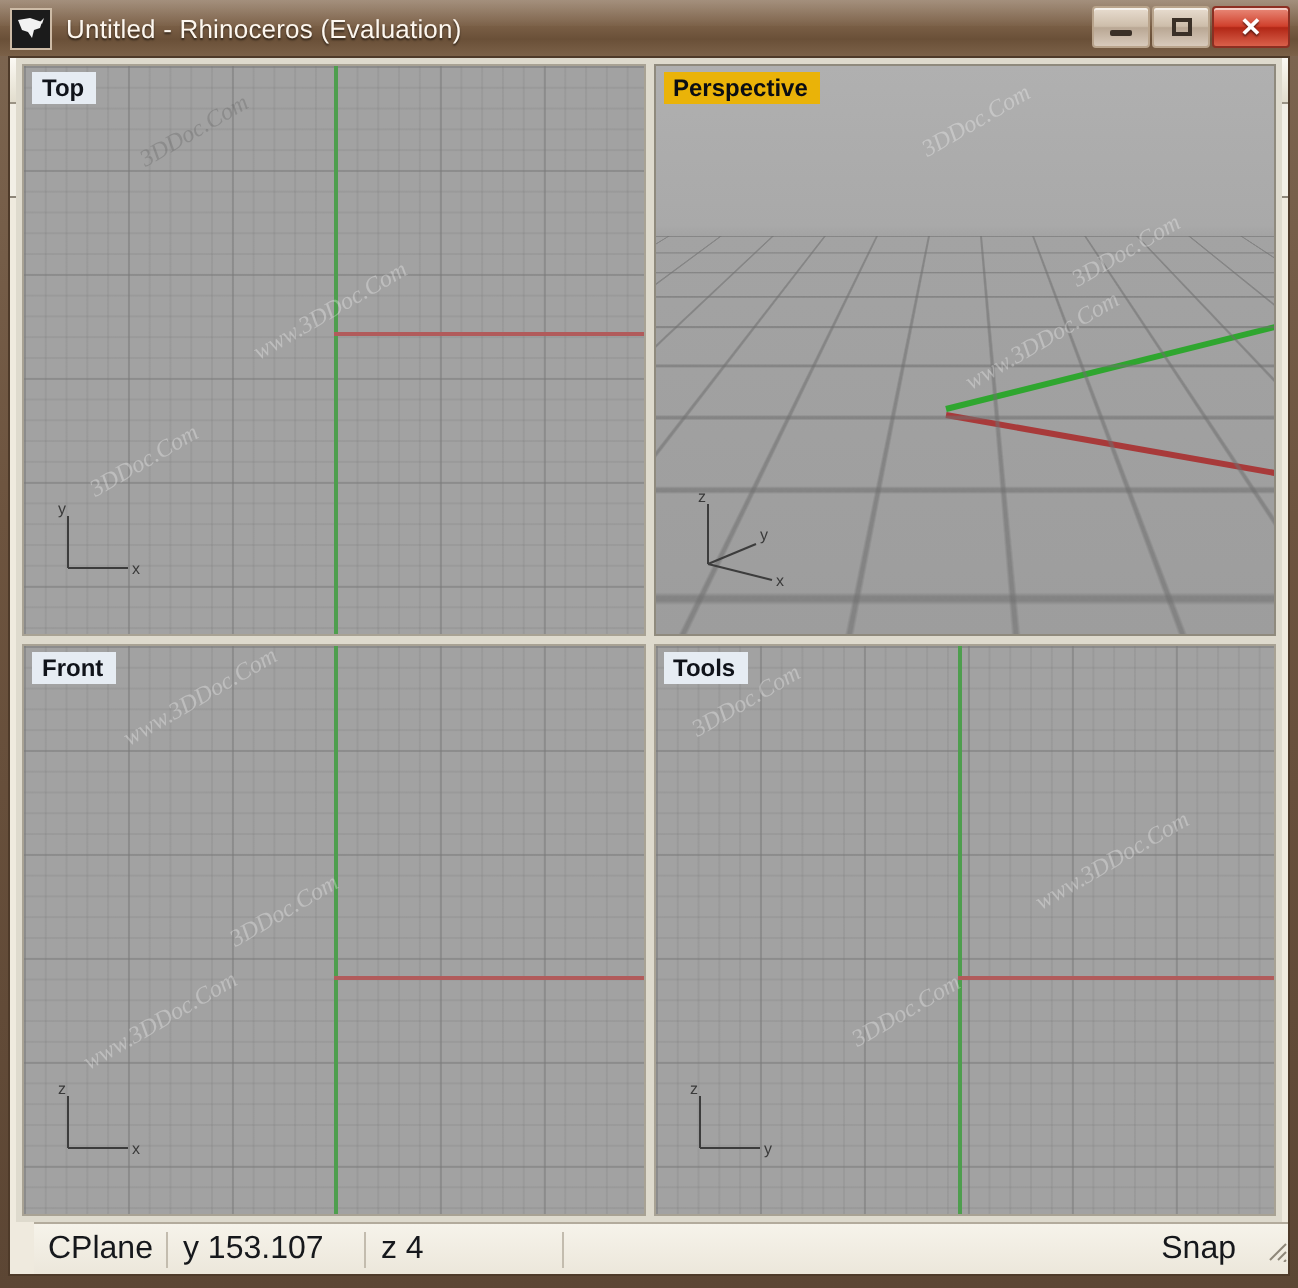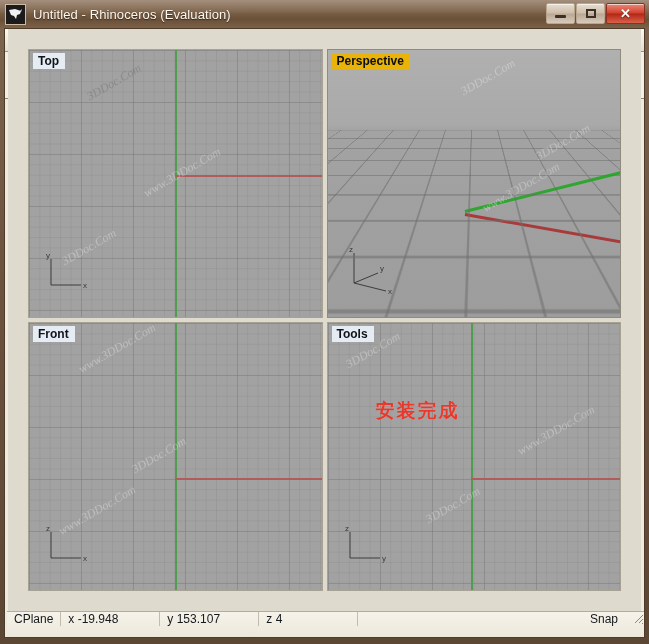--- a/index.html
+++ b/index.html
@@ -60,21 +60,21 @@
   .ctrl-spin i{flex:1;font-style:normal;font-size:6px;line-height:7px;text-align:center;color:#222;}
   .ctrl-bars{width:22px;height:18px;margin-left:1px;
      background:repeating-linear-gradient(90deg,#7e7769 0 2px,#ffffff 2px 4px);border:1px solid #8e8779;}
   .ctrl-play{width:20px;height:17px;margin-left:3px;border:1px solid #8e8779;
      background:linear-gradient(180deg,#fcfbf7,#ddd8cb);display:flex;align-items:center;justify-content:center;
      font-size:9px;color:#1a1a1a;}
 
   
   .vp-wrap{position:absolute;left:3px;top:0;right:3px;bottom:26px;background:#dedacd;}
   .vp-grid{position:absolute;left:0;top:0;right:0;bottom:0;display:grid;
-     grid-template-columns:1fr 1fr;grid-template-rows:1fr 1fr;gap:4px;padding:20px;box-sizing:border-box;}
+     grid-template-columns:1fr 1fr;grid-template-rows:1fr 1fr;gap:4px;padding:3px;box-sizing:border-box;}
   .viewport{position:relative;overflow:hidden;border:1px solid #a8a294;background:#9e9e9e;}
   .viewport.active{border:1px solid #8f8a7d;}
 
   
   .ortho-grid{position:absolute;inset:0;
     background-color:#a2a2a2;
     background-image:
       linear-gradient(to right, rgba(120,120,120,.40) 1px, transparent 1px),
       linear-gradient(to bottom, rgba(120,120,120,.40) 1px, transparent 1px),
       linear-gradient(to right, rgba(125,125,125,.22) 1px, transparent 1px),
@@ -111,23 +111,23 @@
      font-family:"DejaVu Sans",sans-serif;letter-spacing:2px;z-index:6;
      text-shadow:0 0 1px rgba(255,255,255,.35);}
 
   
   .wm{position:absolute;color:rgba(255,255,255,.30);font-size:12px;font-style:italic;
      transform:rotate(-30deg);pointer-events:none;white-space:nowrap;z-index:3;
      font-family:"Liberation Serif",serif;}
   .wm.dark{color:rgba(90,90,90,.30);}
 
   
-  .statusbar{position:absolute;left:2px;right:0;bottom:0;height:25px;
+  .statusbar{position:absolute;left:12px;right:0;bottom:0;height:25px;
      background:linear-gradient(180deg,#f6f3ea 0%,#ece7db 100%);
-     border-top:1px solid #b3ab9c;display:flex;align-items:flex-start;font-size:12px;color:#16181c;}
+     border-top:1px solid #b3ab9c;display:flex;align-items:center;font-size:16px;color:#16181c;}
   .sb-cell{display:flex;align-items:center;padding:0 7px;border-right:1px solid #c3bcae;
      white-space:nowrap;font-family:"Liberation Sans",sans-serif;}
   .sb-cell.coord{min-width:84px;}
   .sb-layer{flex:1 1 auto;display:flex;align-items:center;padding:0 6px;border-right:1px solid #c3bcae;}
   .sb-swatch{width:13px;height:13px;background:#000;margin-right:4px;display:inline-block;border:1px solid #555;}
   .sb-snap{padding:0 10px;display:flex;align-items:center;}
   .sb-resize{width:16px;display:flex;align-items:flex-end;justify-content:flex-end;}
   .sb-fill{flex:1 1 auto;border-right:1px solid #c3bcae;}
 </style>
 </head>
@@ -251,40 +251,38 @@
           <div class="wm" style="left:45px;top:18px;">www.3DDoc.Com</div>
           <div class="wm" style="left:100px;top:125px;">3DDoc.Com</div>
           <div class="wm" style="left:25px;top:180px;">www.3DDoc.Com</div>
         </div>
 
         <div class="viewport">
           <div class="ortho-grid"></div>
           <div class="axis-y" style="left:49%;top:0;bottom:0;"></div>
           <div class="axis-x" style="left:49%;right:0;top:58%;"></div>
           <div class="vp-label">Tools</div>
-          <div class="chinese-note" style="left:48px;top:75px;">安装完成</div>
           <div class="axis-ind" style="left:16px;bottom:18px;">
             <svg width="48" height="42">
               <line x1="6" y1="6" x2="6" y2="32"></line>
                 <line x1="6" y1="32" x2="36" y2="32"></line>
               <text x="1" y="5">z</text>
                 <text x="38" y="35">y</text>
             </svg>
           </div>
           <div class="wm" style="left:15px;top:20px;">3DDoc.Com</div>
           <div class="wm" style="left:185px;top:100px;">www.3DDoc.Com</div>
           <div class="wm" style="left:95px;top:175px;">3DDoc.Com</div>
         </div>
 
       </div>
     </div>
 
     <div class="statusbar">
       <div class="sb-cell">CPlane</div>
-      <div class="sb-cell coord">x -19.948</div>
       <div class="sb-cell coord">y 153.107</div>
       <div class="sb-cell coord">z 4</div>
       <div class="sb-fill"></div>
       <div class="sb-snap">Snap</div>
       <div class="sb-resize">
         <svg width="12" height="12">
             <g stroke="#8e8779" stroke-width="1">
           <line x1="11" y1="3" x2="3" y2="11"></line>
               <line x1="11" y1="7" x2="7" y2="11"></line>
               <line x1="11" y1="11" x2="10" y2="12"></line>

